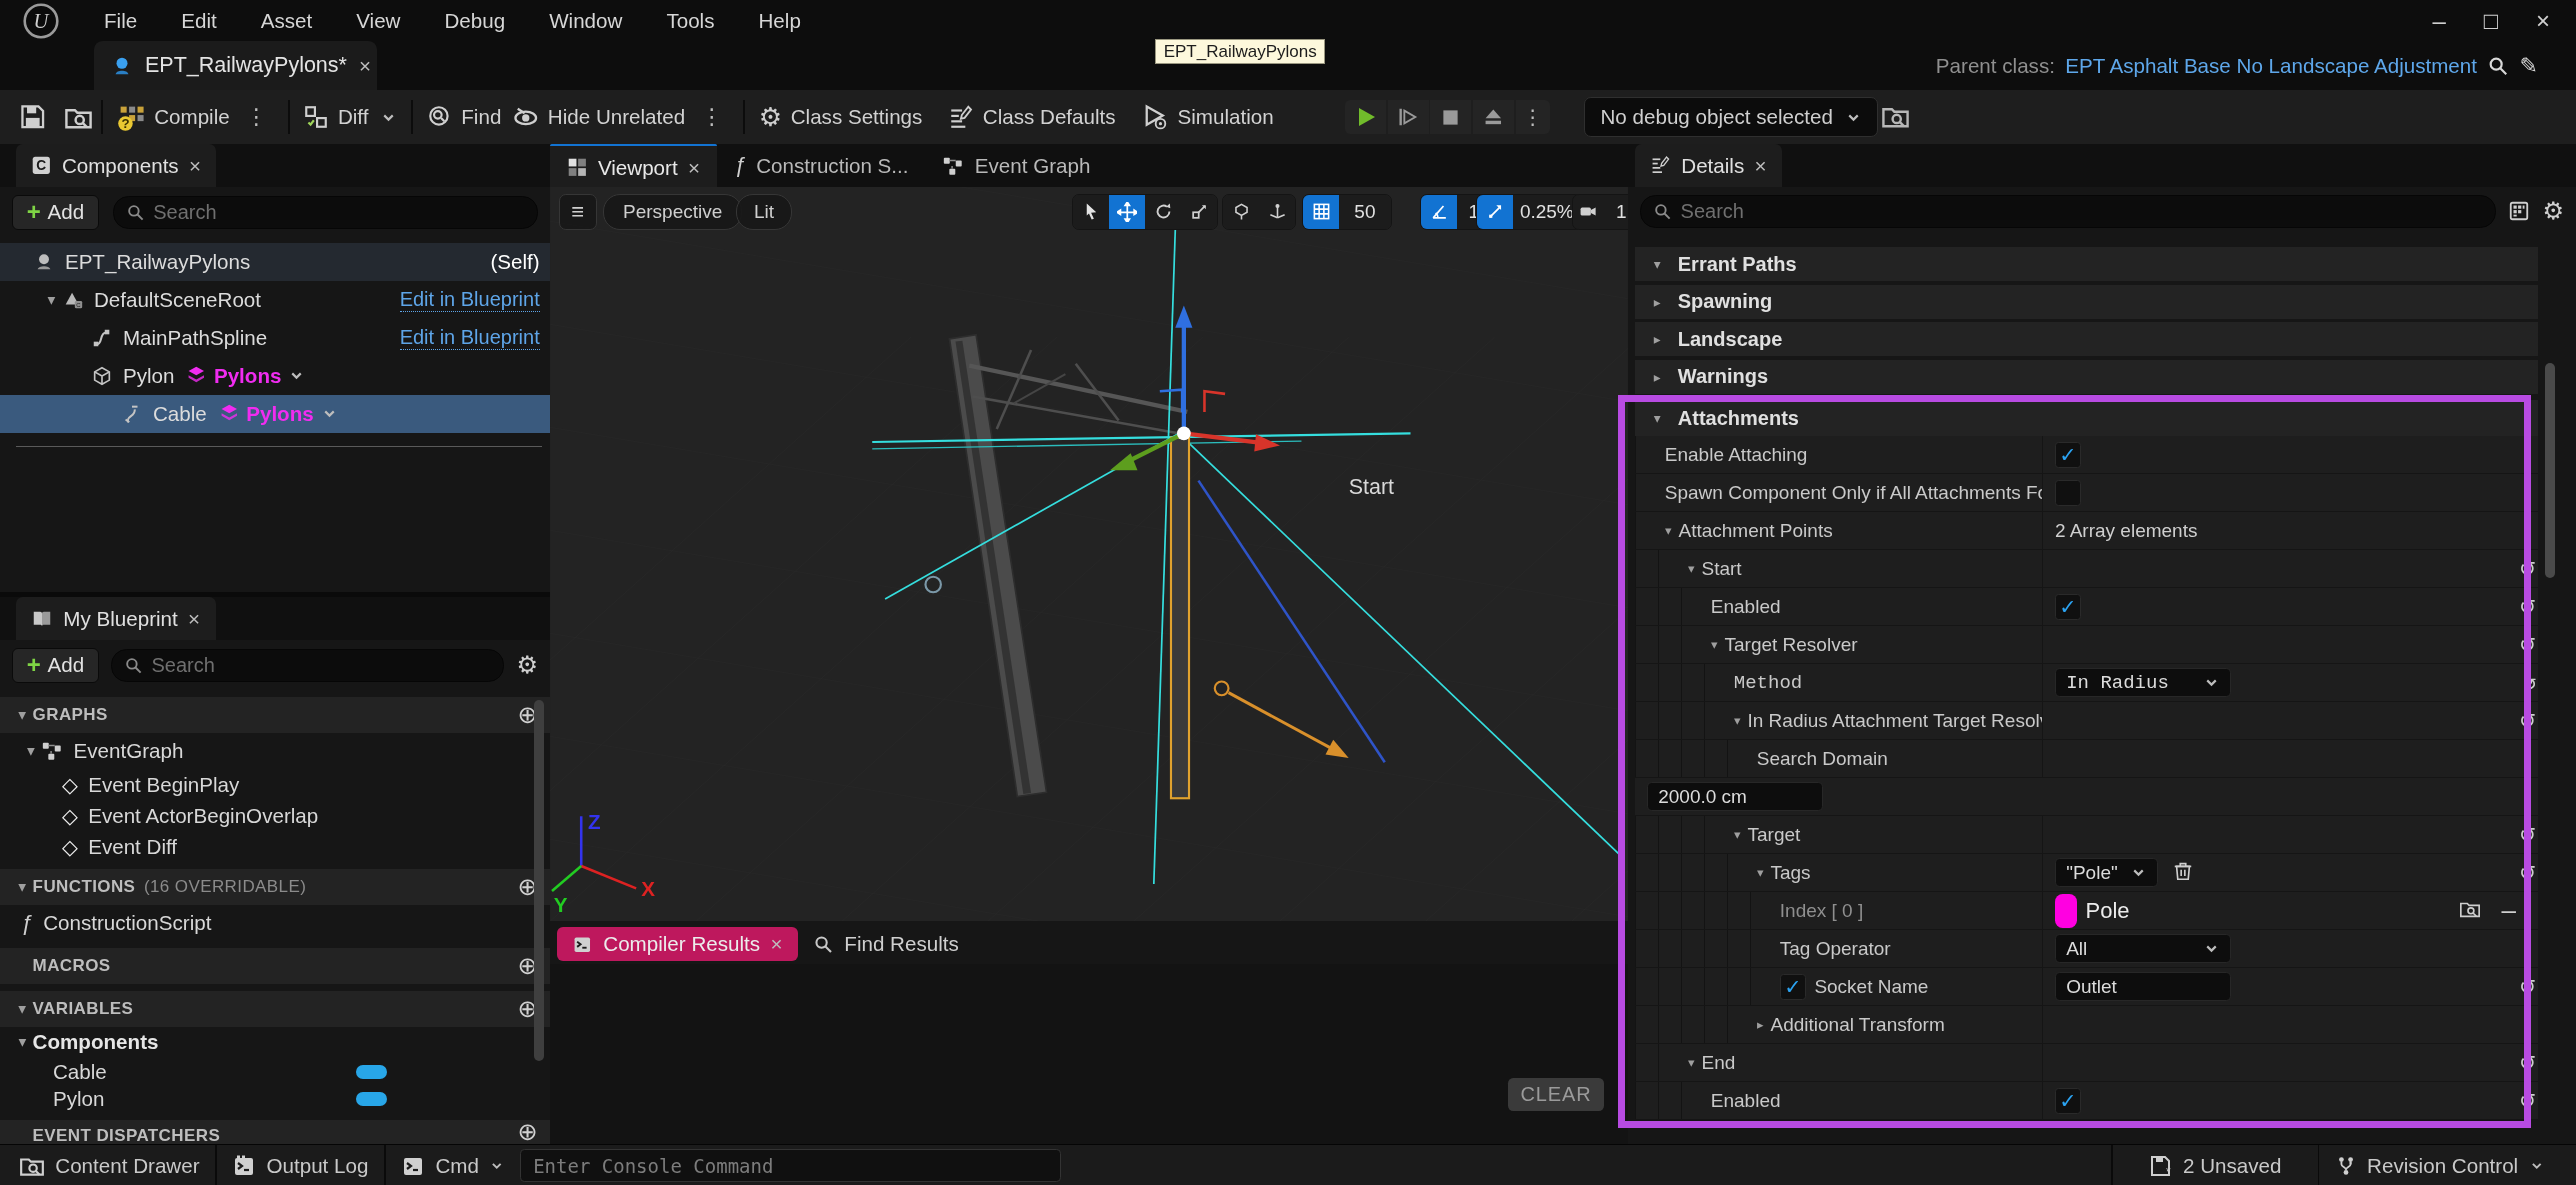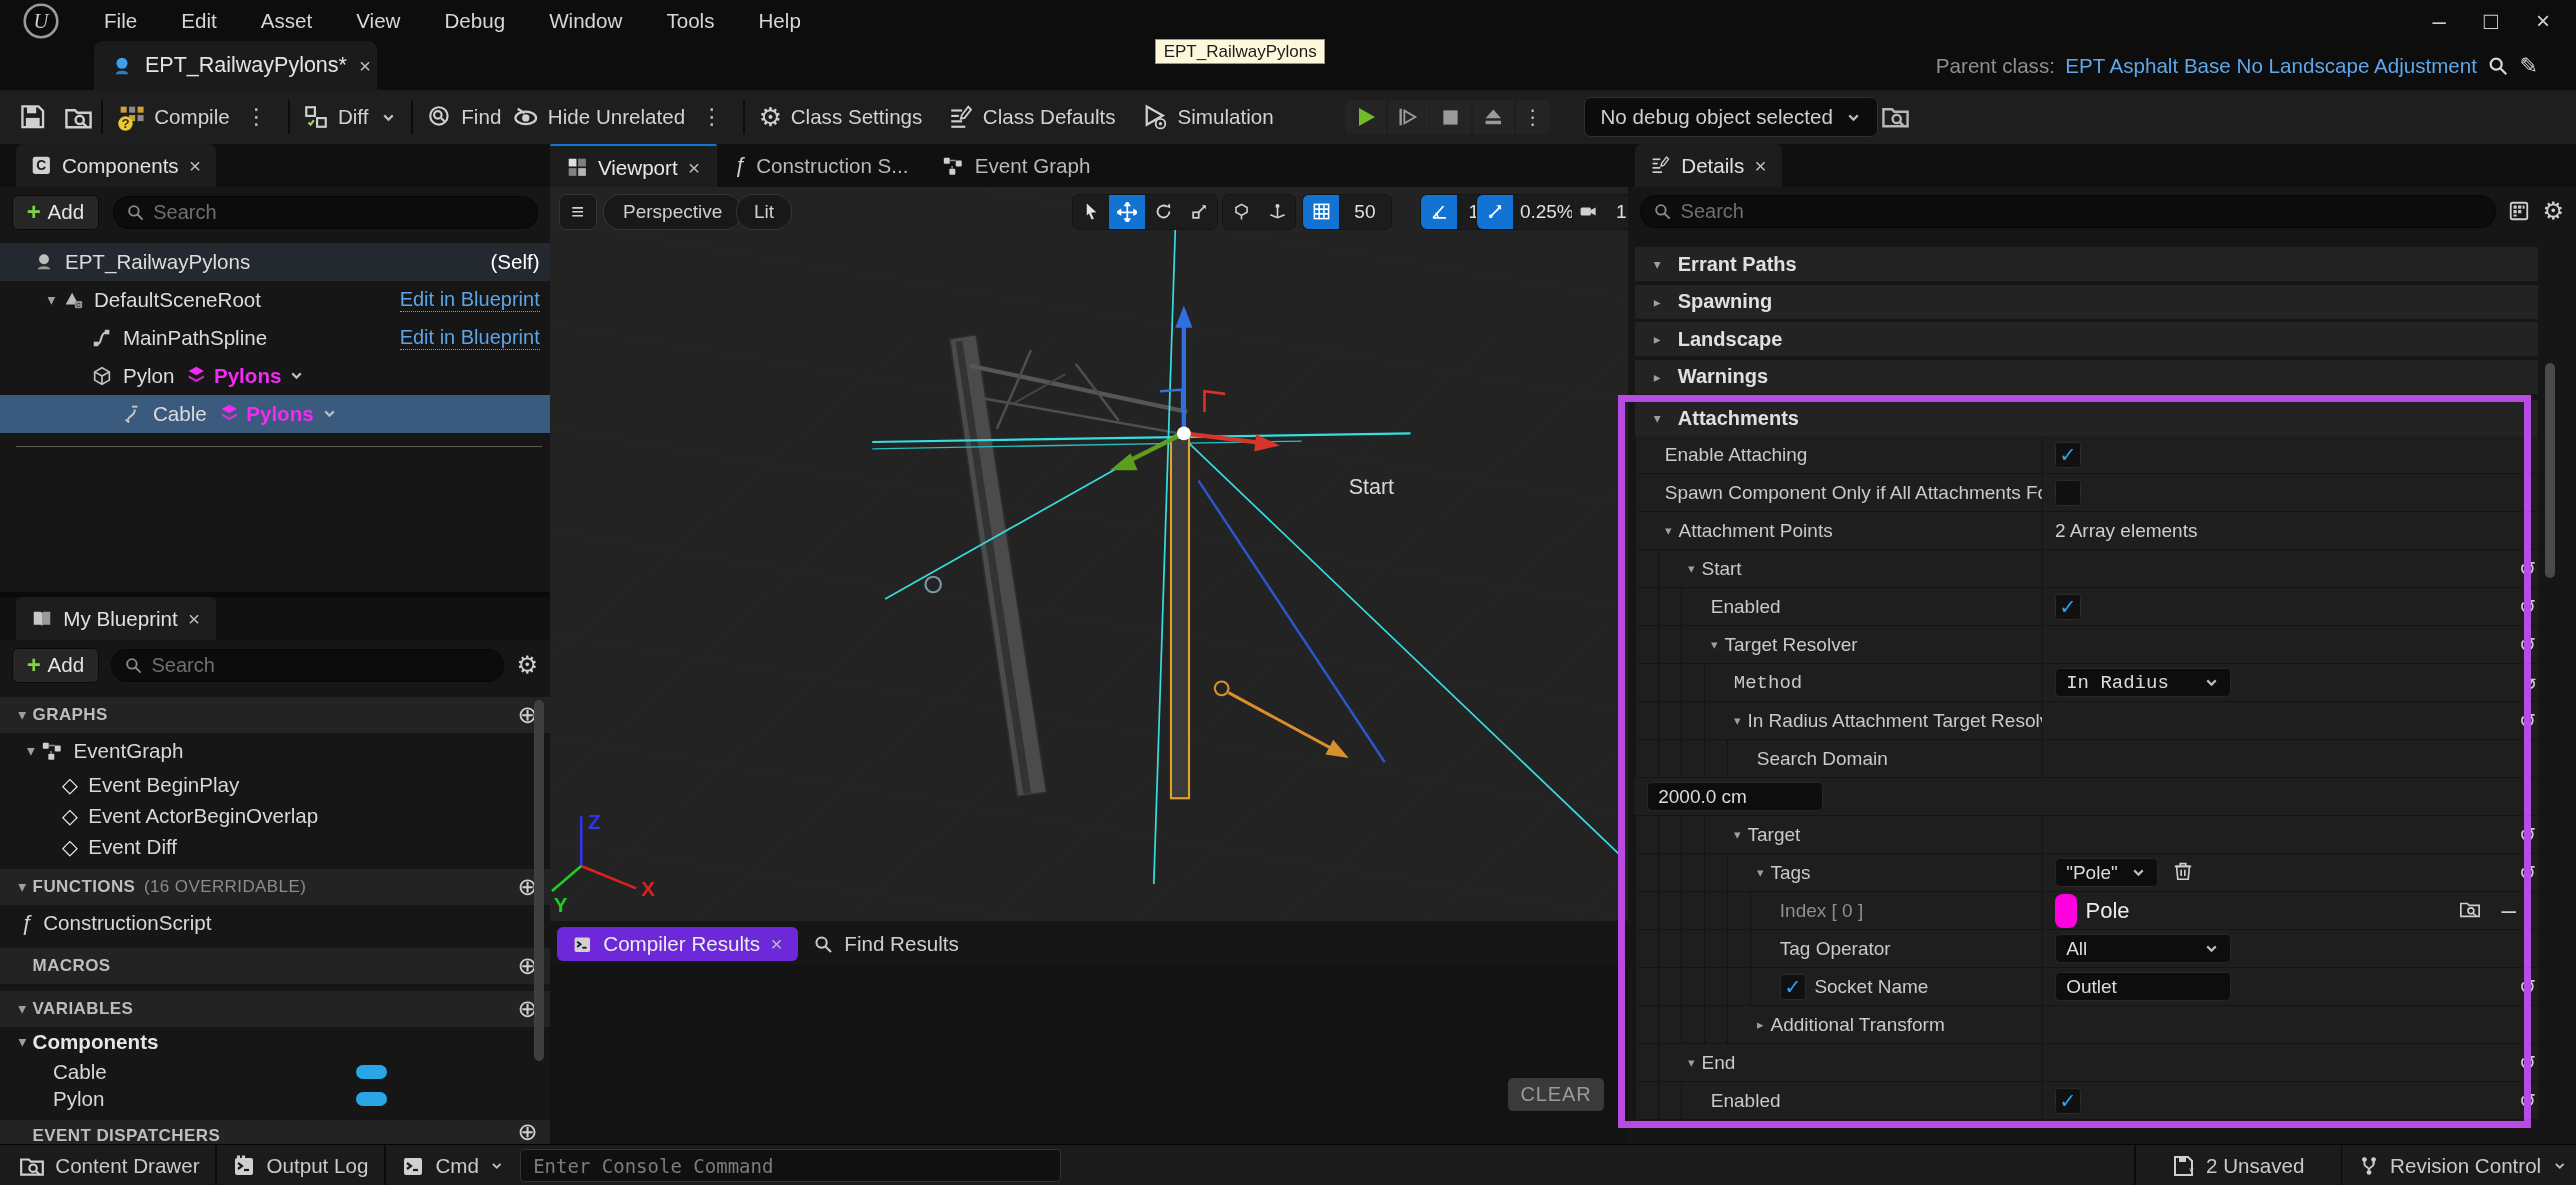--- a/index.html
+++ b/index.html
@@ -69,21 +69,21 @@
   #vp-area{position:absolute;left:0;top:43px;width:1078px;height:734px;background:#232323;overflow:hidden;}
   .ovbtn{position:absolute;top:6.9px;height:34px;background:rgba(24,24,24,.92);border:0.9px solid #363636;
          display:flex;align-items:center;justify-content:center;color:#cfcfcf;font-size:19px;border-radius:17px;}
   .toolgrp{position:absolute;top:6.9px;height:34px;display:flex;border-radius:6.9px;overflow:hidden;border:0.9px solid #141414;}
   .toolbtn{width:36px;height:34px;background:#1c1c1c;display:flex;align-items:center;justify-content:center;}
   .toolbtn.blue{background:#1273d2;}
   .toolval{min-width:38px;padding:0 6.9px;height:34px;background:#1c1c1c;display:flex;align-items:center;justify-content:center;
            color:#e0e0e0;font-size:19px;}
   #results-bar{position:absolute;left:0;top:777px;width:1078px;height:43px;background:#161616;display:flex;align-items:center;}
   .rtab{height:34px;margin-top:3.4px;display:flex;align-items:center;gap:10.3px;padding:0 15.5px;font-size:20.6px;color:#cfcfcf;}
-  .rtab.active{background:#6d28d9;border-radius:6px;margin-left:6.9px;color:#ececec;}
+  .rtab.active{background:#be185d;border-radius:6px;margin-left:6.9px;color:#ececec;}
   #results-body{position:absolute;left:0;top:820px;width:1078px;height:180px;background:#131313;}
   #clear-btn{position:absolute;left:958px;top:114px;width:96px;height:33px;background:#3a3a3a;color:#9a9a9a;
              border-radius:5.2px;display:flex;align-items:center;justify-content:center;font-size:20px;letter-spacing:0.9px;}
 
   
   #details{left:1628px;top:144px;width:948px;height:1000px;}
   .drow, .dcat{position:relative;display:flex;align-items:stretch;box-sizing:border-box;}
   .dcat{height:34px;background:#232323;align-items:center;padding-left:12px;gap:10.3px;color:#e0e0e0;
         font-size:20px;font-weight:bold;}
   .drow{height:38px;background:#1e1e1e;border-bottom:0.9px solid #151515;}
@@ -1119,21 +1119,21 @@
         <span class="ico">
           <svg width="24" height="24" viewBox="0 0 24 24" style="font-size:24px">
               <path d="M3 3h13l4 4v14H3z" fill="none" stroke="#cfcfcf" stroke-width="2"></path>
               <rect x="7" y="3" width="7" height="5" fill="#cfcfcf"></rect>
               <text x="17" y="22" font-size="12" fill="#cfcfcf">*</text>
             </svg>
         </span>
         <span>2 Unsaved</span>
       </div>
       <span class="sbsep"></span>
-      <div class="fx" style="gap:10.3px;padding-right:9px;">
+      <div class="fx" style="gap:10.3px;padding-right:32px;">
         <span class="ico">
           <svg width="22" height="22" viewBox="0 0 24 24" fill="#cfcfcf">
               <circle cx="7" cy="5" r="2.6"></circle>
               <circle cx="17" cy="5" r="2.6"></circle>
               <circle cx="12" cy="19" r="2.6"></circle>
               <path d="M7 7v3c0 3 5 3 5 6M17 7v3c0-? " stroke="#cfcfcf" stroke-width="2" fill="none"></path>
               <path d="M17 7v3c0 3-5 3-5 6" stroke="#cfcfcf" stroke-width="2" fill="none"></path>
             </svg>
         </span>
         <span>Revision Control</span>

